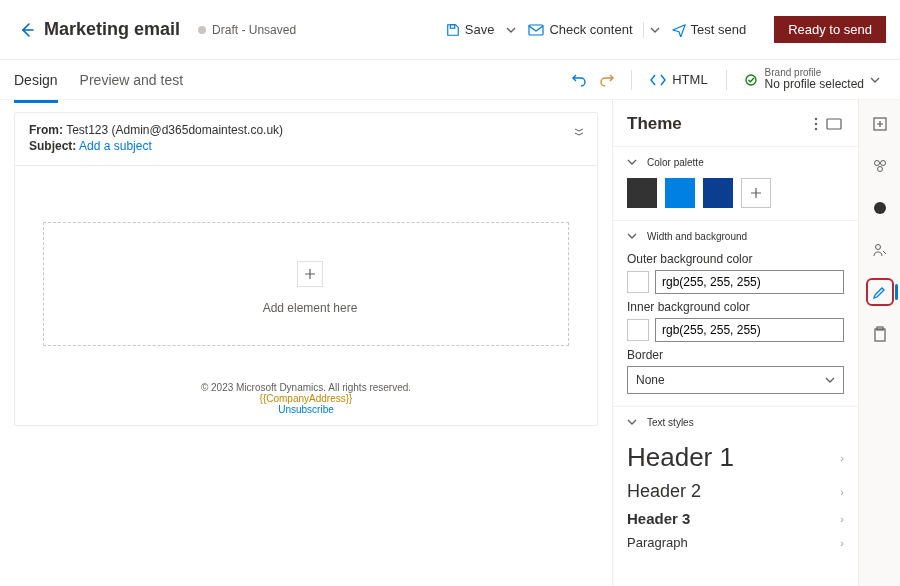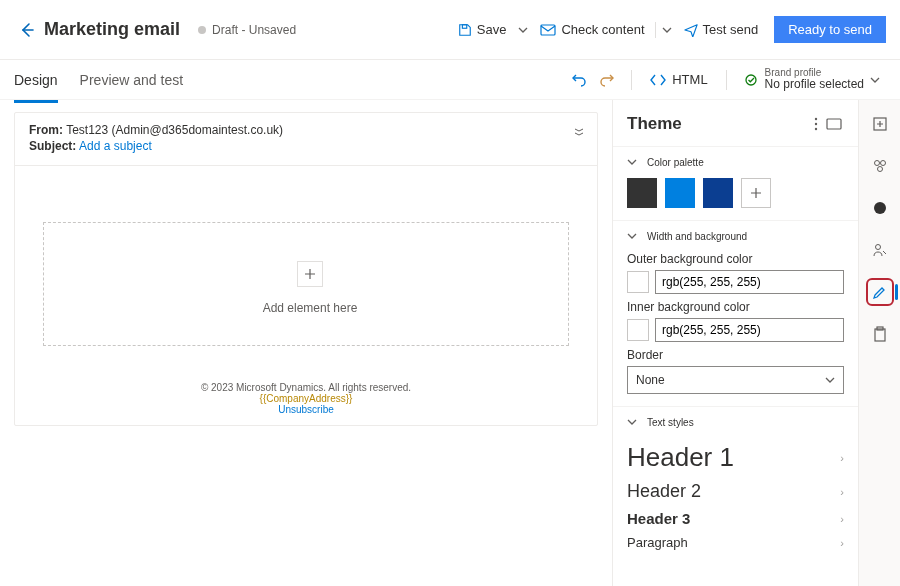--- a/index.html
+++ b/index.html
@@ -9,21 +9,21 @@
   .topbar { display:flex; align-items:center; height:60px; padding:0 14px; border-bottom:1px solid #edebe9; }
   .back { width:26px; height:26px; display:flex; align-items:center; justify-content:center; color:#0067b8; cursor:pointer; margin-right:4px;}
   .title { font-size:18px; font-weight:600; margin-right:18px; }
   .draft { color:#605e5c; font-size:12px; display:flex; align-items:center; gap:6px;}
   .draft-dot { width:8px; height:8px; border-radius:50%; background:#c8c6c4;}
   .topbar .spacer { flex:1; }
   .cmd { display:flex; align-items:center; gap:5px; padding:4px 8px; color:#323130; font-size:13px; cursor:pointer;text-align:right;}
   .cmd svg, .cmd .ico { color:#0078d4; }
   .chev { color:#605e5c; padding:0 4px; cursor:pointer;}
   .vsep { width:1px; height:16px; background:#e1dfdd; margin:0 2px;}
-  .primary-btn { background:#3b82f6; color:#fff; padding:6px 14px; font-size:13px; cursor:pointer; border:none; margin-left:8px;}
+  .primary-btn { background:#7f1d1d; color:#fff; padding:6px 14px; font-size:13px; cursor:pointer; border:none; margin-left:20px;}
 
   
   .subbar { display:flex; align-items:center; height:40px; padding:0 14px; border-bottom:1px solid #f3f2f1;}
   .tab { padding:4px 0; margin-right:22px; font-size:14px; color:#605e5c; cursor:pointer; position:relative;}
   .tab.active { color:#323130;}
   .tab.active::after { content:""; position:absolute; left:0; right:0; bottom:-11px; height:3px; background:#0078d4;}
   .subbar .spacer{flex:1;}
   .iconbtn { width:28px; height:28px; display:flex; align-items:center; justify-content:center; color:#0078d4; cursor:pointer;}
   .htmlbtn { display:flex; align-items:center; gap:6px; padding:4px 8px; cursor:pointer; font-size:13px;}
   .brand { display:flex; align-items:center; gap:6px; padding:4px 6px; cursor:pointer;justify-content:space-between;}

